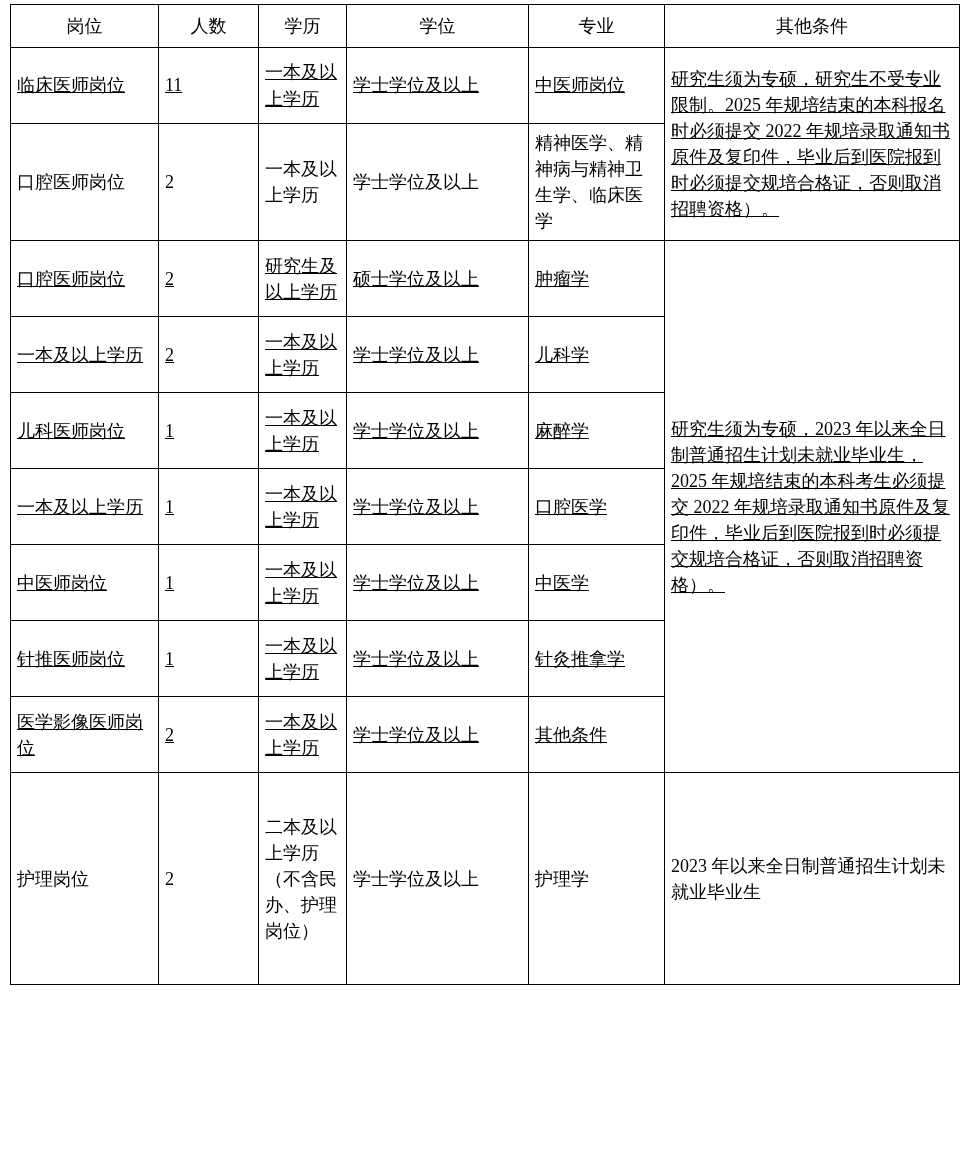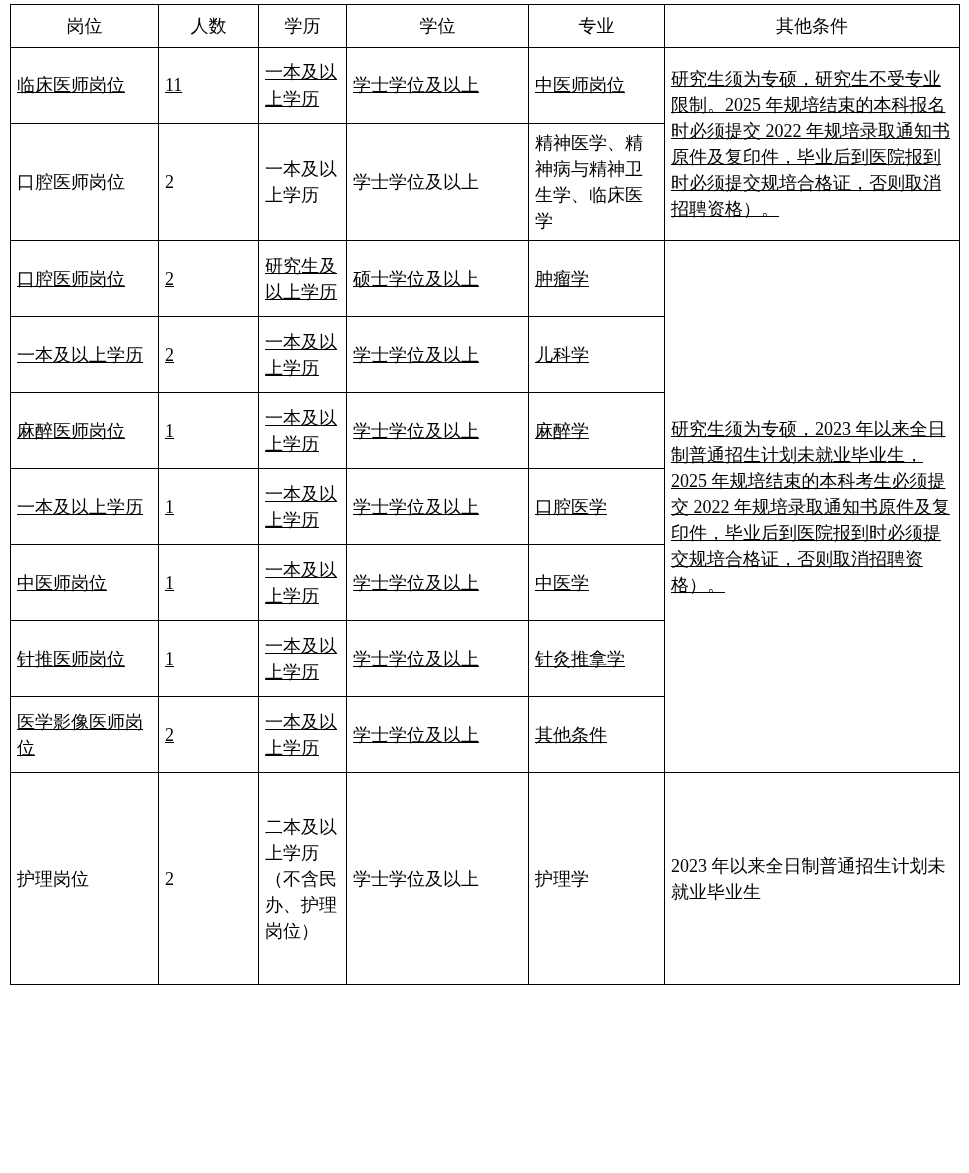--- a/index.html
+++ b/index.html
@@ -105,21 +105,21 @@
         <td class="cond" rowspan="7">研究生须为专硕，2023 年以来全日制普通招生计划未就业毕业生，2025 年规培结束的本科考生必须提交 2022 年规培录取通知书原件及复印件，毕业后到医院报到时必须提交规培合格证，否则取消招聘资格）。</td>
       </tr>
       <tr class="r-post">
         <td>一本及以上学历</td>
         <td>2</td>
         <td class="narrow">一本及以上学历</td>
         <td>学士学位及以上</td>
         <td>儿科学</td>
       </tr>
       <tr class="r-post">
-        <td>麻醉医师岗位</td>
+        <td>儿科医师岗位</td>
         <td>1</td>
         <td class="narrow">一本及以上学历</td>
         <td>学士学位及以上</td>
         <td>麻醉学</td>
       </tr>
       <tr class="r-post">
         <td>一本及以上学历</td>
         <td>1</td>
         <td class="narrow">一本及以上学历</td>
         <td>学士学位及以上</td>

